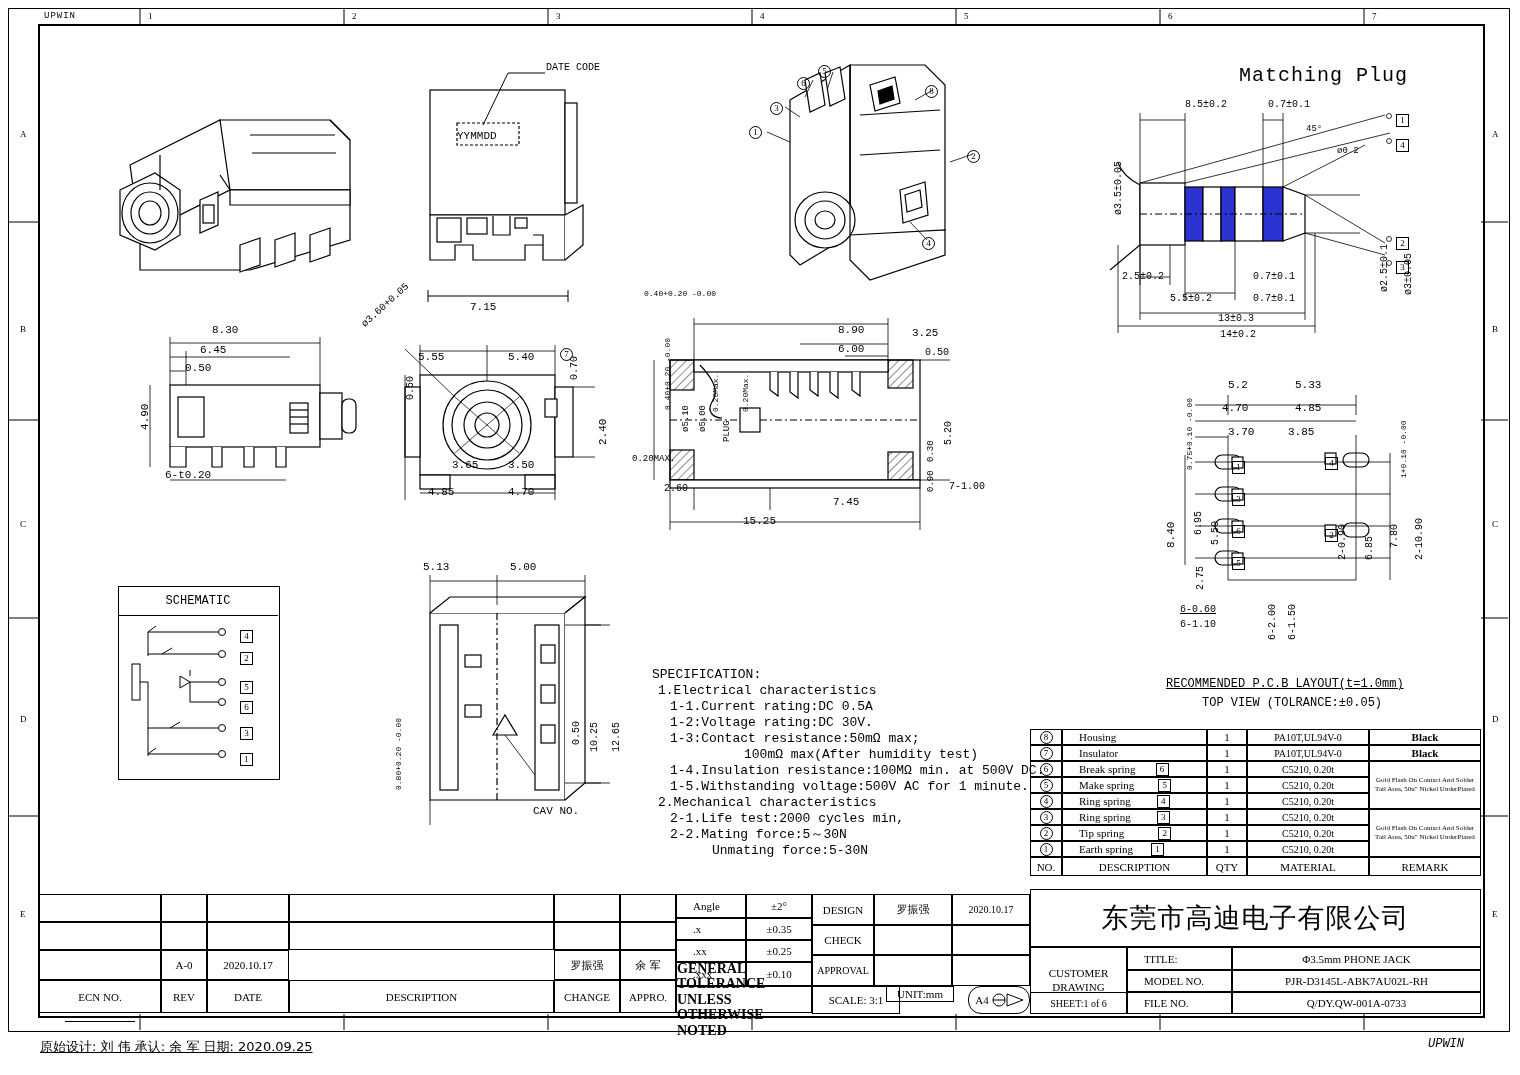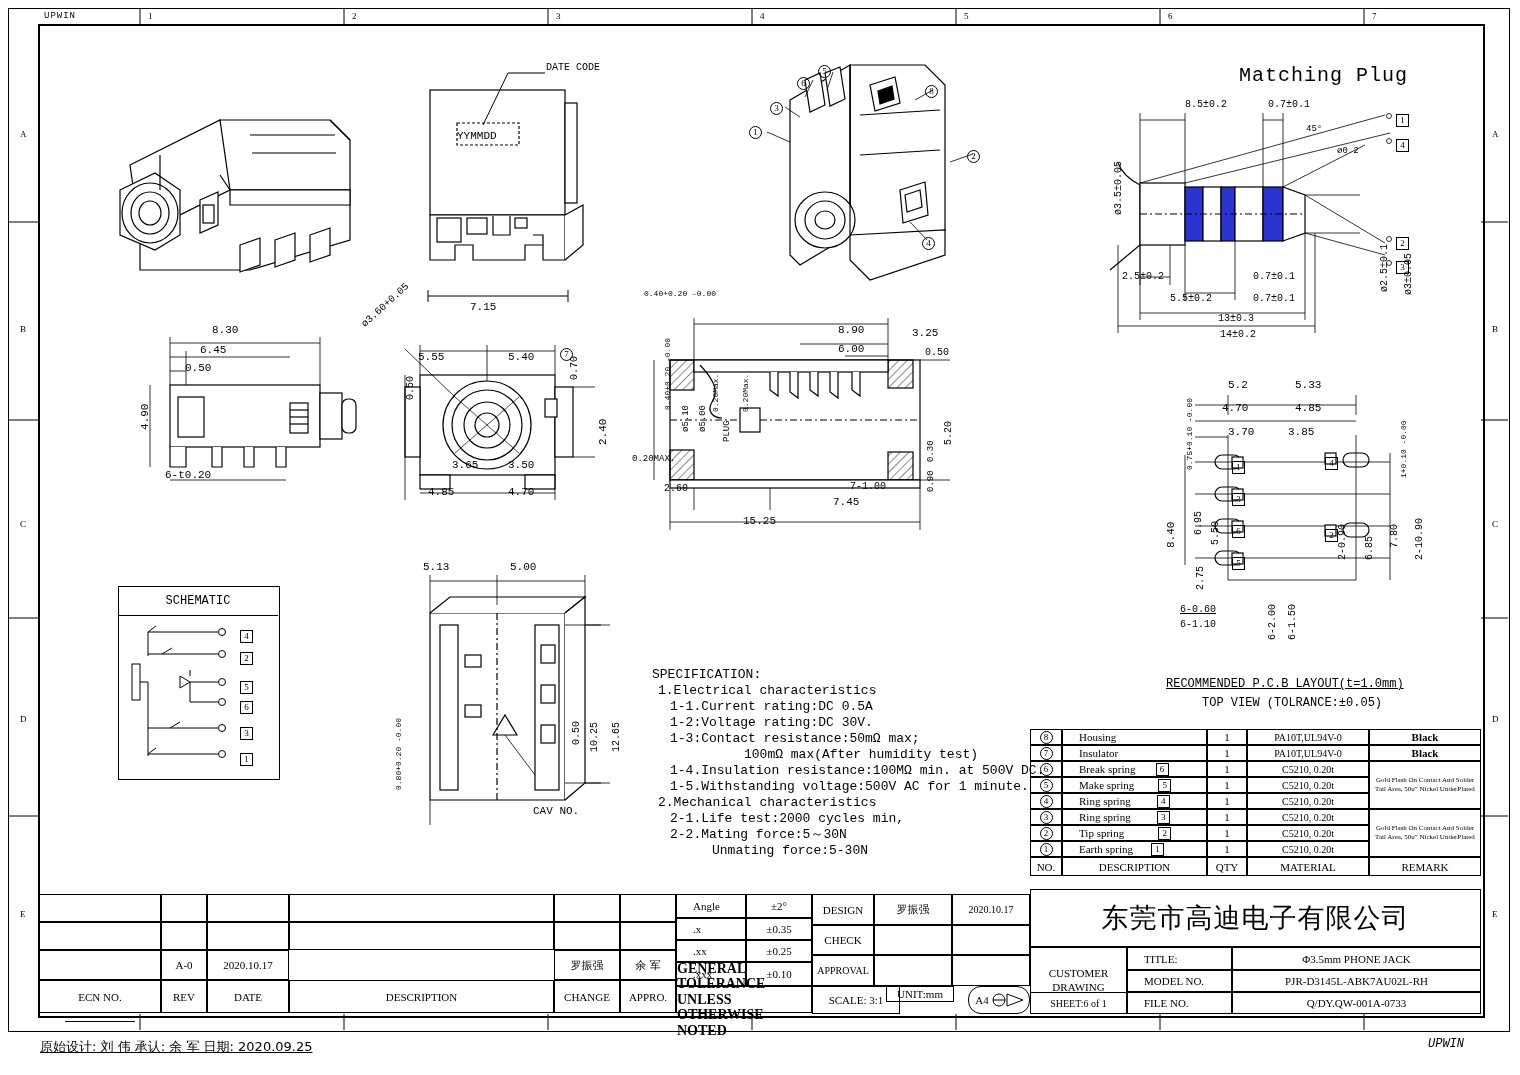--- a/index.html
+++ b/index.html
@@ -365,21 +365,21 @@
   <div class="txt s9 mono vert" style="left:723px;top:442px;">PLUG</div>
   <div class="txt s9 mono" style="left:632px;top:455px;">0.20MAX.</div>
   <div class="txt s10 mono" style="left:664px;top:484px;">2.60</div>
   <div class="txt s11 mono" style="left:838px;top:325px;">8.90</div>
   <div class="txt s11 mono" style="left:838px;top:344px;">6.00</div>
   <div class="txt s11 mono" style="left:912px;top:328px;">3.25</div>
   <div class="txt s10 mono" style="left:925px;top:348px;">0.50</div>
   <div class="txt s10 mono vert" style="left:944px;top:445px;">5.20</div>
   <div class="txt s9 mono vert" style="left:927px;top:462px;">0.30</div>
   <div class="txt s9 mono vert" style="left:927px;top:492px;">0.90</div>
-  <div class="txt s10 mono" style="left:850px;top:482px;text-align:center;">7-1.00</div>
+  <div class="txt s10 mono" style="left:949px;top:482px;text-align:center;">7-1.00</div>
   <div class="txt s11 mono" style="left:833px;top:497px;">7.45</div>
   <div class="txt s11 mono" style="left:743px;top:516px;">15.25</div>
 
   <svg width="300" height="210" style="left:1175px;top:395px;">
     <g fill="#fff" stroke="#000" stroke-width="1.2">
       <rect x="40" y="60" width="26" height="14" rx="7"></rect>
       <rect x="40" y="92" width="26" height="14" rx="7"></rect>
       <rect x="40" y="124" width="26" height="14" rx="7"></rect>
       <rect x="40" y="156" width="26" height="14" rx="7"></rect>
       <rect x="168" y="58" width="26" height="14" rx="7"></rect>
@@ -701,21 +701,21 @@
   <div class="cell" style="left:1030px;top:947px;width:97px;height:67px;flex-direction:column;line-height:1.2;font-size:11px;">
     <span>CUSTOMER</span>
     <span>DRAWING</span>
   </div>
   <div class="cell cellL" style="left:1127px;top:947px;width:105px;height:23px;">TITLE:</div>
   <div class="cell" style="left:1232px;top:947px;width:249px;height:23px;">Φ3.5mm PHONE JACK</div>
   <div class="cell cellL" style="left:1127px;top:970px;width:105px;height:22px;">MODEL NO.</div>
   <div class="cell" style="left:1232px;top:970px;width:249px;height:22px;">PJR-D3145L-ABK7AU02L-RH</div>
   <div class="cell" style="left:1030px;top:992px;width:97px;height:22px;font-size:10px;">
     <span>SHEET:</span>
-      <span>6 of 1</span>
+      <span>1 of 6</span>
   </div>
   <div class="cell cellL" style="left:1127px;top:992px;width:105px;height:22px;">FILE NO.</div>
   <div class="cell" style="left:1232px;top:992px;width:249px;height:22px;">Q/DY.QW-001A-0733</div>
 
   <div class="abs cn" style="left:40px;top:1038px;font-size:13px;">
     <span style="text-decoration:underline;text-decoration-skip-ink:none;">原始设计: 刘 伟  承认: 余 军  日期: 2020.09.25</span>
   </div>
   <div class="txt s12 mono" style="left:1428px;top:1038px;font-style:italic;">UPWIN</div>
 
 </div>

